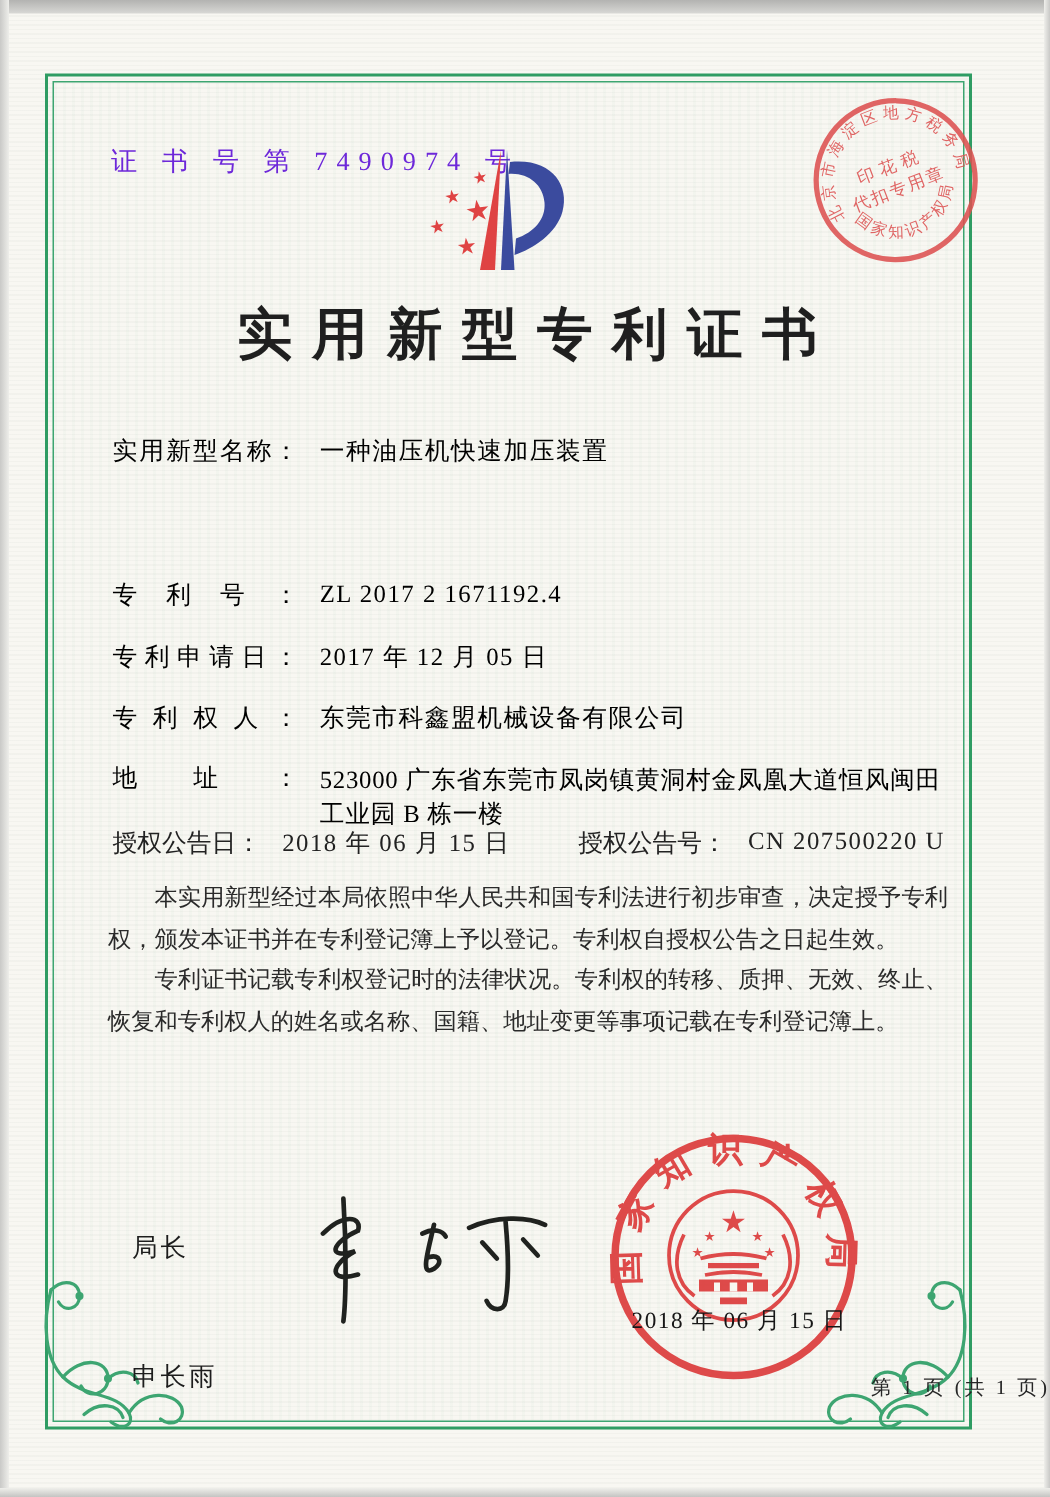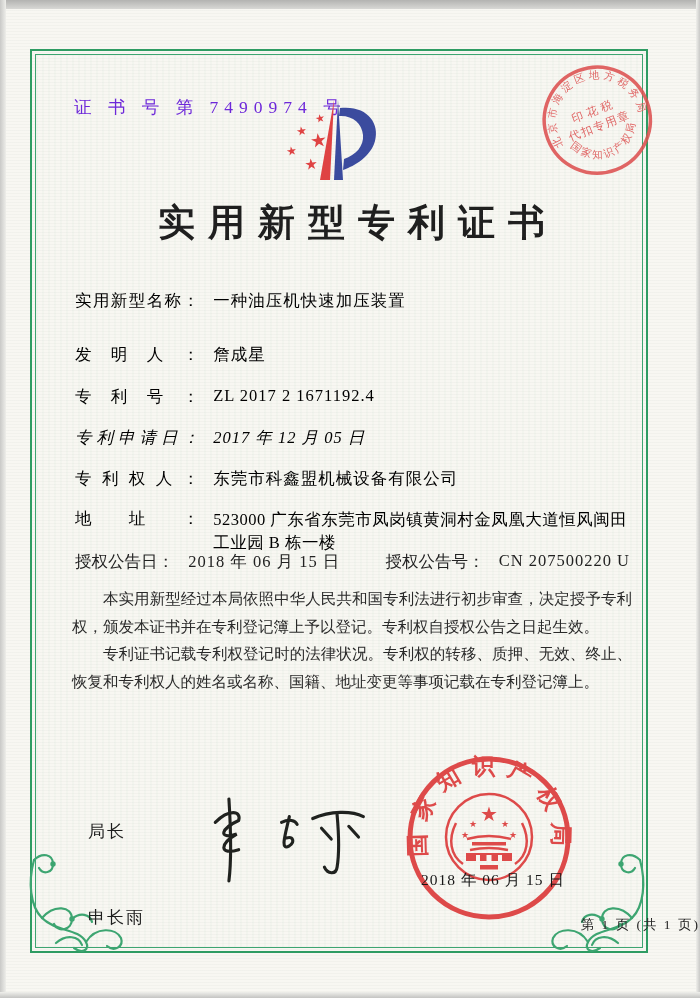--- a/index.html
+++ b/index.html
@@ -103,29 +103,25 @@
       <path d="M57 12 C84 9 97 27 92 45 C88 60 72 70 60 74 L61 63 C73 59 81 50 80 39 C79 27 69 19 56 20 Z" fill="#3b4b9e"></path>
     </svg>
   </div>
 
   <div class="title">实用新型专利证书</div>
 
   <div class="field-row" style="top:290px;">
     <span class="flabel">实用新型名称：</span>
     <span class="fvalue">一种油压机快速加压装置</span>
   </div>
-  <div class="field-row" style="top:344px;">
-    <span class="flabel">发明人：</span>
-    <span class="fvalue">詹成星</span>
-  </div>
   <div class="field-row" style="top:386px;">
     <span class="flabel">专利号：</span>
     <span class="fvalue">ZL 2017 2 1671192.4</span>
   </div>
-  <div class="field-row" style="top:427px;font-style:italic;">
+  <div class="field-row" style="top:427px;">
     <span class="flabel">专利申请日：</span>
     <span class="fvalue">2017 年 12 月 05 日</span>
   </div>
   <div class="field-row" style="top:468px;">
     <span class="flabel">专利权人：</span>
     <span class="fvalue">东莞市科鑫盟机械设备有限公司</span>
   </div>
   <div class="field-row" style="top:508px;">
     <span class="flabel">地址：</span>
     <span class="fvalue wrap">523000 广东省东莞市凤岗镇黄洞村金凤凰大道恒风闽田工业园 B 栋一楼</span>

